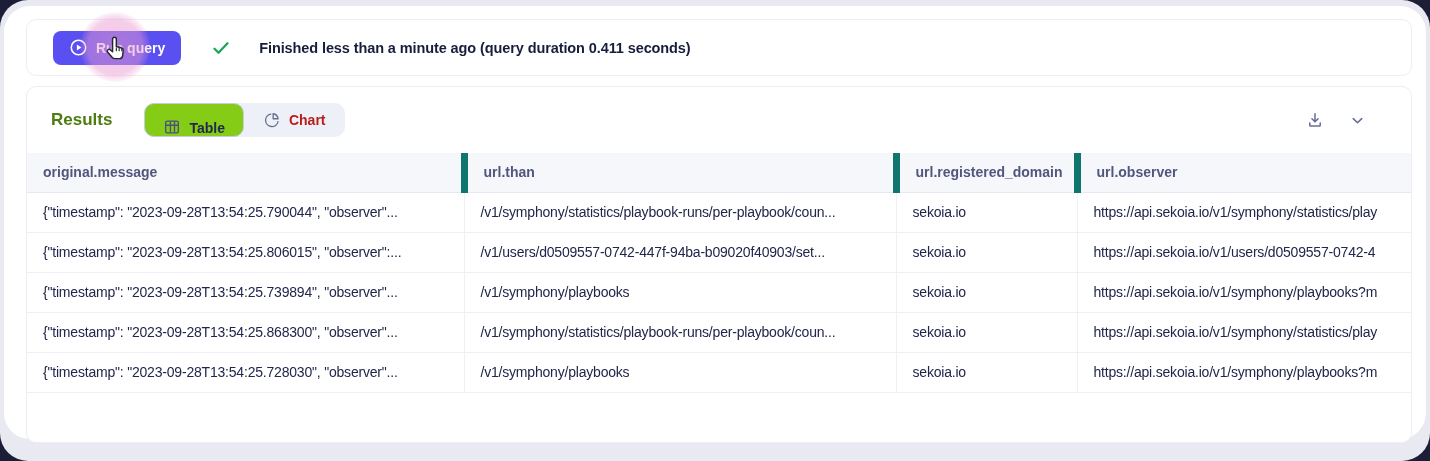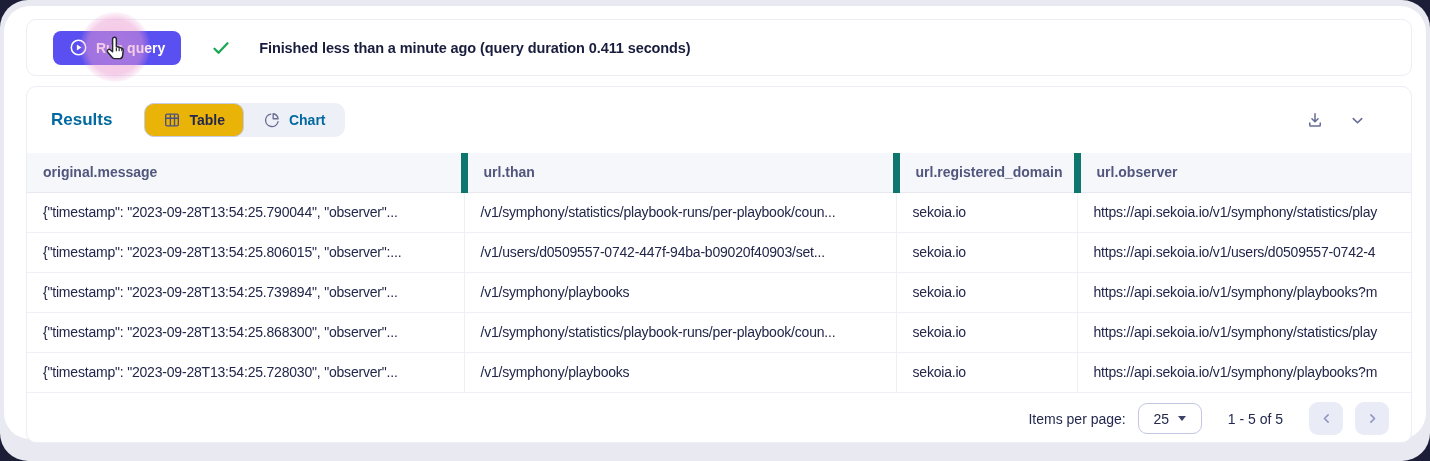--- a/index.html
+++ b/index.html
@@ -50,33 +50,33 @@
 
   
   .results-card{
     position:absolute; left:22px; top:80px; width:1386px; height:357px;
     background:#fff; border:1px solid #ededf4; border-radius:10px;
     overflow:hidden;
   }
   .results-header{
     height:66px; display:flex; align-items:center; padding:0 22px 0 24px;
   }
-  .results-title{ font-size:17px; font-weight:700; color:#0369a1; margin-right:32px; }
+  .results-title{ font-size:17px; font-weight:700; color:#4d7c0f; margin-right:32px; }
   .seg-group{
     display:flex; background:#eef0f7; border-radius:10px; height:34px; align-items:stretch;
   }
   .seg{
     display:flex; align-items:center; gap:8px;
     padding:0 18px; border-radius:10px;
-    font-size:14px; font-weight:700; color:#0369a1;
+    font-size:14px; font-weight:700; color:#b91c1c;
     border:1px solid transparent; cursor:pointer; background:transparent;
     font-family:inherit;
   }
   .seg.active{
-    background:#eab308; border:1px solid #c7cbe6; color:#23284e;
+    background:#84cc16; border:1px solid #c7cbe6; color:#23284e;align-items:flex-end;
   }
   .header-actions{ margin-left:auto; display:flex; align-items:center; gap:26px; padding-right:24px; }
   .icon-btn{ background:none; border:none; cursor:pointer; display:flex; align-items:center; }
 
   
   table.results-table{
     width:100%; border-collapse:collapse; table-layout:fixed;
   }
   .results-table th{
     background:#f6f7fb;
@@ -243,40 +243,16 @@
           </tr>
           <tr>
             <td>{"timestamp": "2023-09-28T13:54:25.728030", "observer"...</td>
             <td>/v1/symphony/playbooks</td>
             <td>sekoia.io</td>
             <td>https://api.sekoia.io/v1/symphony/playbooks?m</td>
           </tr>
         </tbody>
       </table>
 
-      <div class="table-footer">
-        <span class="ipp-label">Items per page:</span>
-        <div class="ipp-select">
-          <span>25</span>
-          <span class="caret-down"></span>
-        </div>
-        <span class="range-text">1 - 5 of 5</span>
-        <div class="pager">
-          <button class="pager-btn">
-            <span style="display:flex">
-              <svg width="13" height="13" viewBox="0 0 16 16">
-                <path d="M10 3.5L5.5 8 10 12.5" stroke="#9098c2" stroke-width="2" fill="none" stroke-linecap="round" stroke-linejoin="round"></path>
-              </svg>
-            </span>
-          </button>
-          <button class="pager-btn">
-            <span style="display:flex">
-              <svg width="13" height="13" viewBox="0 0 16 16">
-                <path d="M6 3.5L10.5 8 6 12.5" stroke="#9098c2" stroke-width="2" fill="none" stroke-linecap="round" stroke-linejoin="round"></path>
-              </svg>
-            </span>
-          </button>
-        </div>
-      </div>
 
     </div>
   </div>
 </div>
 
 </body></html>

